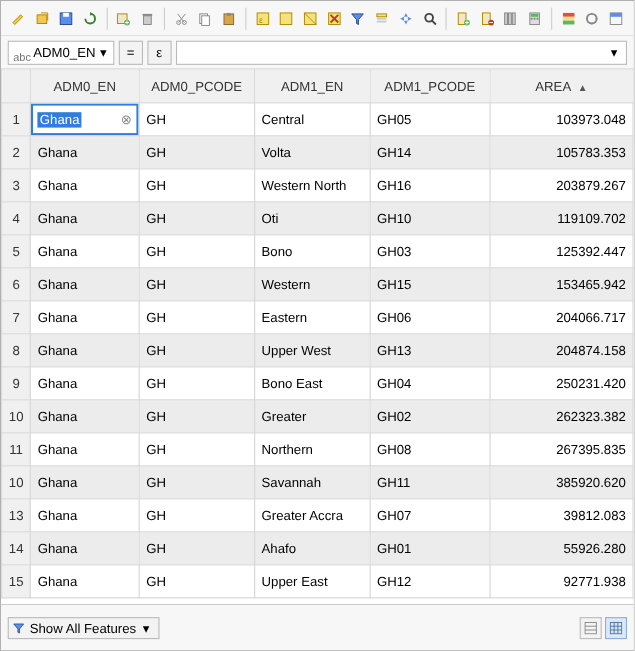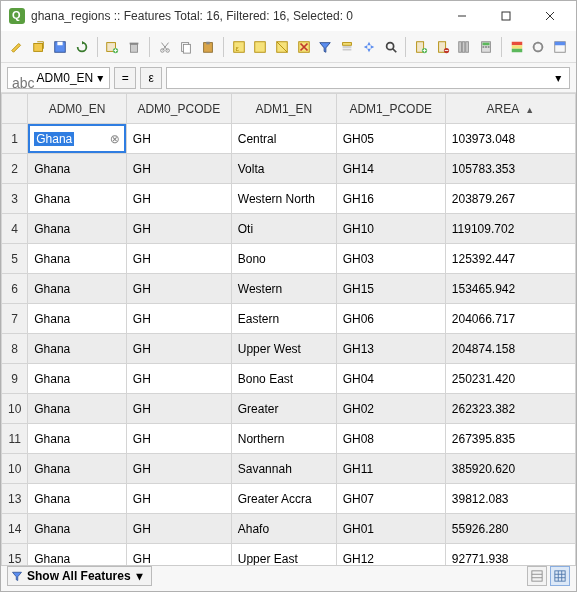--- a/index.html
+++ b/index.html
@@ -11,82 +11,60 @@
   .titlebar .title { flex: 1; color: #333; font-size: 12px; }
   .winbtns { display: flex; gap: 0; }
   .winbtn { width: 44px; height: 28px; display: flex; align-items: center; justify-content: center; color: #333; }
   .winbtn svg { width: 10px; height: 10px; stroke: #333; stroke-width: 1; fill: none; }
   .toolbar { height: 32px; display: flex; align-items: center; gap: 2px; padding: 2px 6px; background: #f7f7f7; border-bottom: 1px solid #ddd; }
   .tbtn { width: 22px; height: 22px; display: flex; align-items: center; justify-content: center; border: 1px solid transparent; border-radius: 2px; }
   .tsep { width: 1px; height: 20px; background: #ccc; margin: 0 3px; }
   .tbtn svg { width: 14px; height: 14px; }
   .fieldbar { height: 30px; display: flex; align-items: center; gap: 4px; padding: 2px 6px; background: #f7f7f7; border-bottom: 1px solid #ddd; }
   .fieldsel { height: 22px; border: 1px solid #bbb; background: #fff; display: flex; align-items: center; padding: 0 4px; gap: 2px; min-width: 94px; }
-  .fieldsel .abc { color: #777; font-size: 14px; margin-top: 10px; }
+  .fieldsel .abc { color: #777; font-size: 10px; margin-top: 10px; }
   .fieldsel .dd { width: 10px; display:flex; justify-content:center; }
   .eqbtn, .epsbtn { width: 22px; height: 22px; border: 1px solid #bbb; background: #f3f3f3; display: flex; align-items: center; justify-content: center; font-size: 12px; }
   .expr { flex: 1; height: 22px; border: 1px solid #bbb; background: #fff; padding: 0 4px; display:flex; align-items:center; }
   .expr input { border:none; outline:none; width:100%; font-size:12px; }
   .expr .dd { width: 14px; display:flex; justify-content:center; }
   .actbtn { height: 22px; border: 1px solid #bbb; background: #f3f3f3; padding: 0 8px; font-size: 11px; display: flex; align-items: center; }
   .actbtn.disabled { color: #999; }
   .grid { flex: 1; overflow: auto; background: #fff; position: relative; }
   table { border-collapse: collapse; width: 100%; table-layout: fixed; }
   th, td { border: 1px solid #d4d4d4; height: 30px; padding: 0 6px; font-size: 12px; white-space: nowrap; overflow: hidden; }
   th { background: #f0f0f0; font-weight: normal; color: #333; position: sticky; top: 0; }
   th.sorted::after { content: "▲"; font-size: 9px; color: #555; margin-left: 6px; }
   .rowhdr { background: #f0f0f0; text-align: center; width: 25px; color:#333; }
   tbody tr:nth-child(even) td:not(.rowhdr) { background: #ececec; }
   tbody tr:nth-child(odd) td:not(.rowhdr) { background: #fff; }
-  td.num { text-align: left; margin-top: 44px; }
+  td.num { text-align: right; margin-top: 44px; }
   .cell-edit { background: #fff !important; padding: 0 !important; position:relative; }
   .cell-edit .inner { border: 2px solid #2f7de1; height: 100%; display:flex; align-items:center; padding: 0 4px; gap:4px;}
   .cell-edit .inner .selected { background: #2f7de1; color:#fff; padding: 0 2px; }
   .cell-edit .clearx { color:#888; font-size:12px; position:absolute; right:6px; top:50%; transform:translateY(-50%); }
-  .statusbar { height: 26px; border-top: 1px solid #ccc; background: #f7f7f7; display: flex; align-items: flex-start; padding: 0 6px; justify-content: space-between; font-weight: bold; }
+  .statusbar { height: 42px; border-top: 1px solid #ccc; background: #f7f7f7; display: flex; align-items: center; padding: 0 6px; justify-content: space-between; }
   .status-left { display:flex; align-items:center; gap:4px; border:1px solid #bbb; background:#f3f3f3; height:20px; padding:0 6px 0 3px;}
   .status-left svg { width:12px; height:12px; }
   .status-left .dd { width: 10px; display:flex; justify-content:center; }
   .status-right { display:flex; gap:3px; }
   .modebtn { width:20px; height:20px; border:1px solid #bbb; display:flex; align-items:center; justify-content:center; background:#f3f3f3;}
   .modebtn.active { background:#dce8f7; border-color:#8aaee0; }
   col.rh { width: 25px; }
   col.c1 { width: 94px; }
   col.c2 { width: 100px; }
   col.c3 { width: 100px; }
   col.c4 { width: 104px; }
   col.c5 { width: 124px; }
 </style>
 </head>
 <body>
 
 <div class="window">
 
-  <div class="titlebar">
-    <div class="qgis-icon"></div>
-    <div class="title">ghana_regions :: Features Total: 16, Filtered: 16, Selected: 0</div>
-    <div class="winbtns">
-      <div class="winbtn">
-          <svg viewBox="0 0 10 10">
-            <line x1="1" y1="5" x2="9" y2="5"></line>
-          </svg>
-        </div>
-      <div class="winbtn">
-          <svg viewBox="0 0 10 10">
-            <rect x="1" y="1" width="8" height="8"></rect>
-          </svg>
-        </div>
-      <div class="winbtn">
-          <svg viewBox="0 0 10 10">
-            <line x1="1" y1="1" x2="9" y2="9"></line>
-            <line x1="9" y1="1" x2="1" y2="9"></line>
-          </svg>
-        </div>
-    </div>
-  </div>
 
   <div class="toolbar">
     <div class="tbtn">
         <svg viewBox="0 0 16 16">
           <path d="M2 12 L10 4 L12 6 L4 14 Z" fill="#f2c94c" stroke="#b08900"></path>
         </svg>
       </div>
     <div class="tbtn">
         <svg viewBox="0 0 16 16">
           <rect x="2" y="4" width="10" height="9" fill="#f2c94c" stroke="#b08900"></rect>

